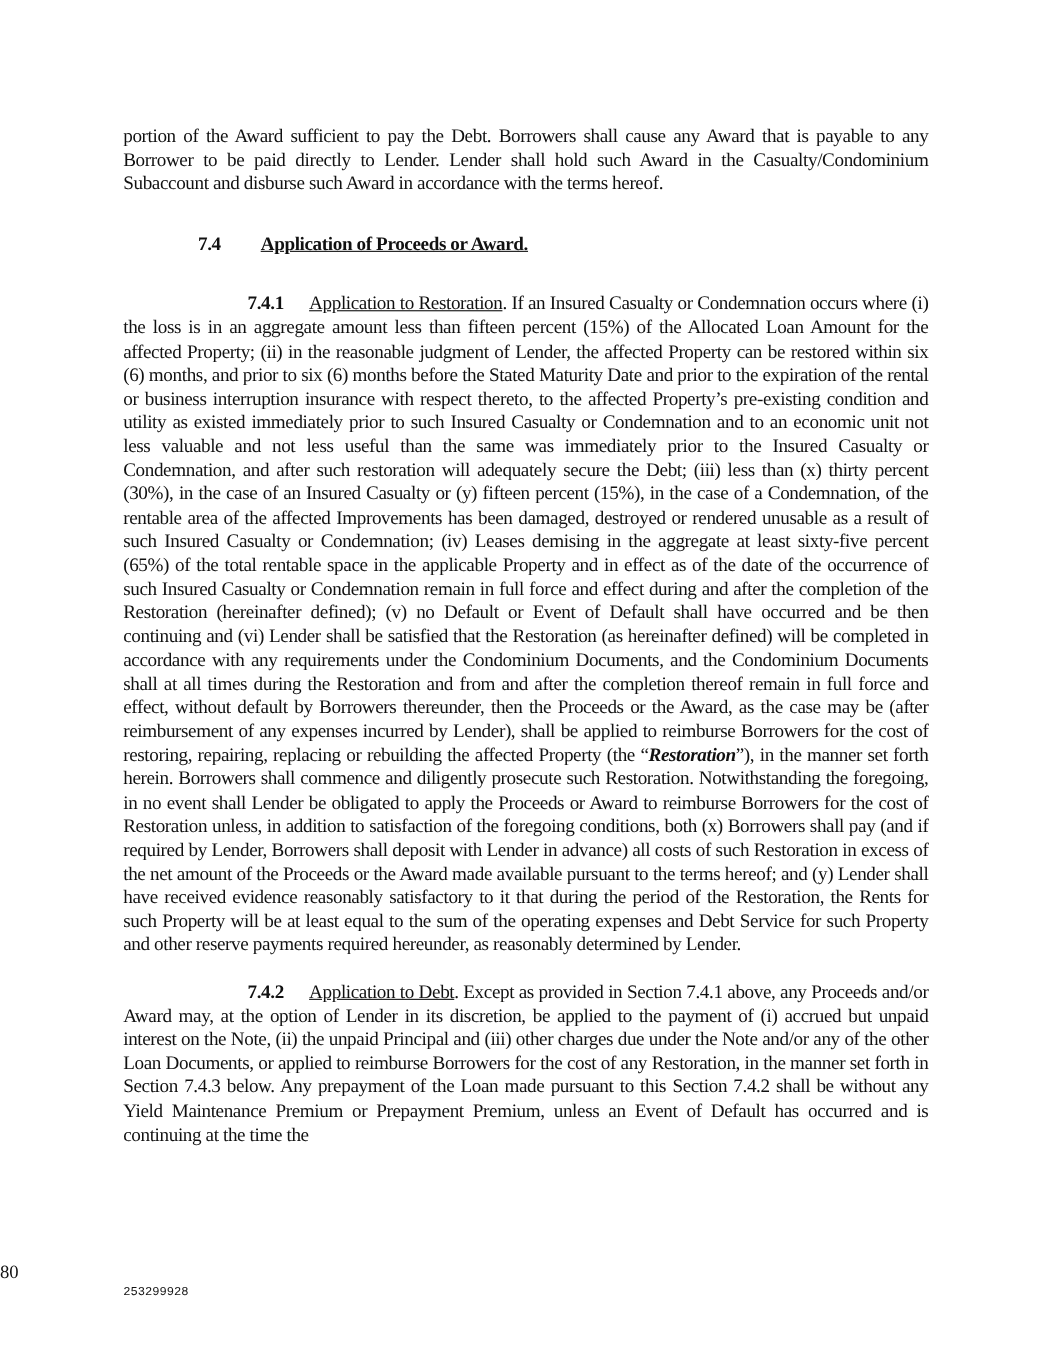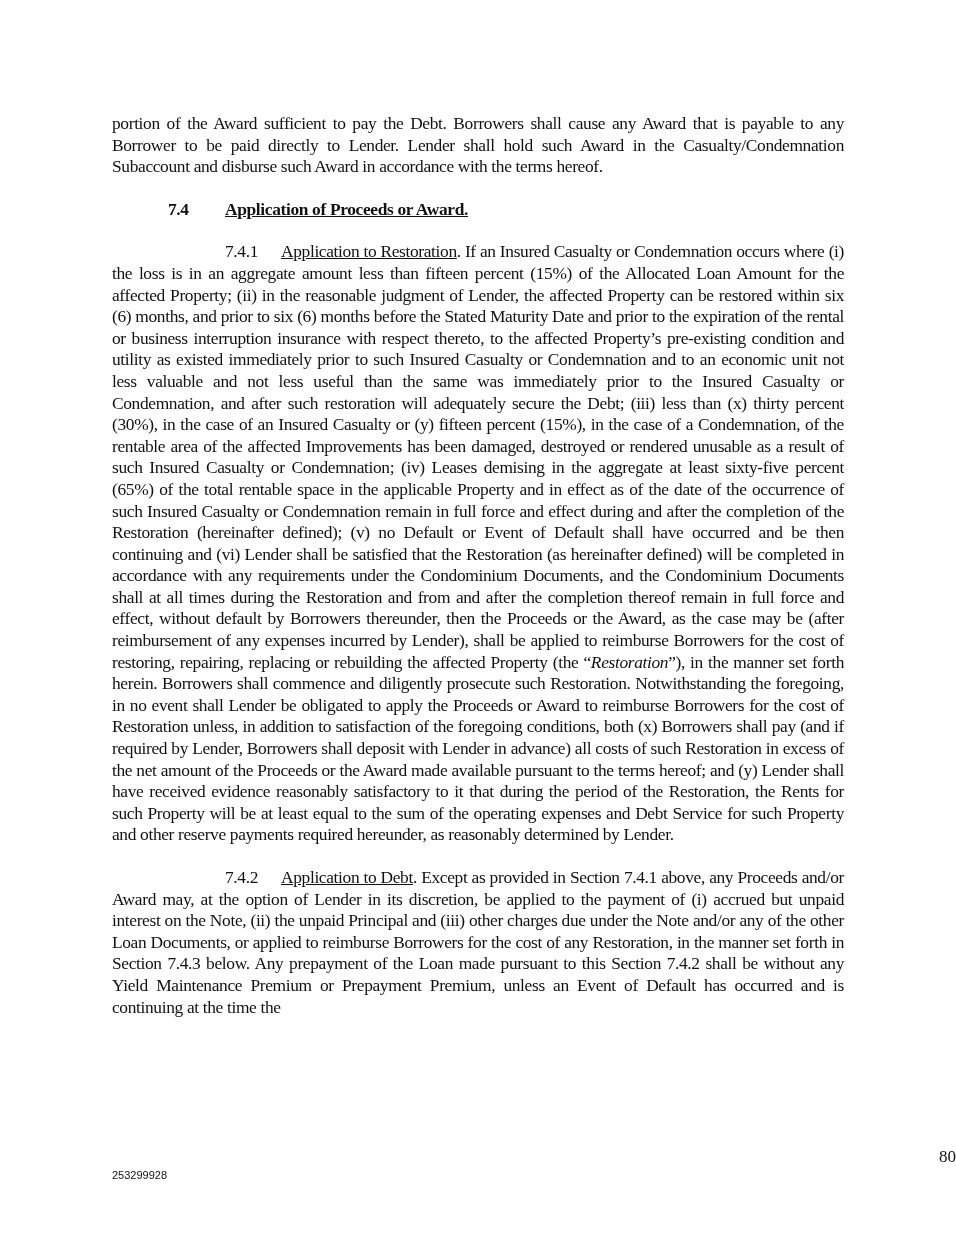--- a/index.html
+++ b/index.html
@@ -23,67 +23,67 @@
       font-size: 17.4px;
       line-height: 21.6px;
       letter-spacing: -0.35px;
     }
     .para {
       margin: 0;
       text-align: justify;
       text-align-last: left;
     }
     .heading {
-      margin: 0;
+      margin: 12px;
       font-weight: bold;
     }
     .heading .num {
       display: inline-block;
       width: 57px;
       margin-left: 56px;
     }
     .u { text-decoration: underline; }
     .b { font-weight: normal; }
-    .bi { font-weight: normal; font-style: italic; }
+    .bi { font-weight: bold; font-style: italic; }
     .indent-sub {
       display: inline-block;
       width: 113px;
     }
     .sub-num {
-      font-weight: normal;
+      font-weight: bold;
       display: inline-block;
       width: 56px;
     }
     .xref { }
     .spacer { height: 21px; }
     .page-number {
       position: absolute;
       top: 1147px;
       left: 0;
       width: 956px;
-      text-align: right;
+      text-align: left;
       font-family: "Liberation Serif", serif;
       font-size: 17px;
       color: #111;
     }
     .doc-id {
       position: absolute;
       top: 1169px;
       left: 112px;
-      font-family: Liberation Sans, sans-serif;
+      font-family: Liberation Mono, monospace;
       font-size: 11px;
       color: #111;
     }
   </style>
 </head>
 <body>
 
 <div class="page">
 
-  <p class="para">portion of the Award sufficient to pay the Debt.  Borrowers shall cause any Award that is payable to any Borrower to be paid directly to Lender.  Lender shall hold such Award in the Casualty/Condemnation Subaccount and disburse such Award in accordance with the terms hereof.</p>
+  <p class="para">portion of the Award sufficient to pay the Debt.  Borrowers shall cause any Award that is payable to any Borrower to be paid directly to Lender.  Lender shall hold such Award in the Casualty/Condominium Subaccount and disburse such Award in accordance with the terms hereof.</p>
 
   <div class="spacer"></div>
 
   <p class="heading">
     <span class="num">7.4</span><span class="u">Application of Proceeds or Award.</span>
   </p>
 
   <div class="spacer"></div>
 
   <p class="para"><span class="indent-sub"></span><span class="sub-num">7.4.1</span><span class="b u">Application to Restoration</span><span>.</span><span>  If an Insured Casualty or Condemnation occurs where (i) the loss is in an aggregate amount less than fifteen percent (15%) of the Allocated Loan Amount for the affected Property; (ii) in the reasonable judgment of Lender, the affected Property can be restored within six (6) months, and prior to six (6) months before the Stated Maturity Date and prior to the expiration of the rental or business interruption insurance with respect thereto, to the affected Property’s pre-existing condition and utility as existed immediately prior to such Insured Casualty or Condemnation and to an economic unit not less valuable and not less useful than the same was immediately prior to the Insured Casualty or Condemnation, and after such restoration will adequately secure the Debt; (iii) less than (x) thirty percent (30%), in the case of an Insured Casualty or (y) fifteen percent (15%), in the case of a Condemnation, of the rentable area of the affected Improvements has been damaged, destroyed or rendered unusable as a result of such Insured Casualty or Condemnation; (iv) Leases demising in the aggregate at least sixty-five percent (65%) of the total rentable space in the applicable Property and in effect as of the date of the occurrence of such Insured Casualty or Condemnation remain in full force and effect during and after the completion of the Restoration (hereinafter defined); (v) no Default or Event of Default shall have occurred and be then continuing and (vi) Lender shall be satisfied that the Restoration (as hereinafter defined) will be completed in accordance with any requirements under the Condominium Documents, and the Condominium Documents shall at all times during the Restoration and from and after the completion thereof remain in full force and effect, without default by Borrowers thereunder, then the Proceeds or the Award, as the case may be (after reimbursement of any expenses incurred by Lender), shall be applied to reimburse Borrowers for the cost of restoring, repairing, replacing or rebuilding the affected Property (the “</span><span class="bi">Restoration</span><span>”), in the manner set forth herein.  Borrowers shall commence and diligently prosecute such Restoration.  Notwithstanding the foregoing, in no event shall Lender be obligated to apply the Proceeds or Award to reimburse Borrowers for the cost of Restoration unless, in addition to satisfaction of the foregoing conditions, both (x) Borrowers shall pay (and if required by Lender, Borrowers shall deposit with Lender in advance) all costs of such Restoration in excess of the net amount of the Proceeds or the Award made available pursuant to the terms hereof; and (y) Lender shall have received evidence reasonably satisfactory to it that during the period of the Restoration, the Rents for such Property will be at least equal to the sum of the operating expenses and Debt Service for such Property and other reserve payments required hereunder, as reasonably determined by Lender.</span></p>

